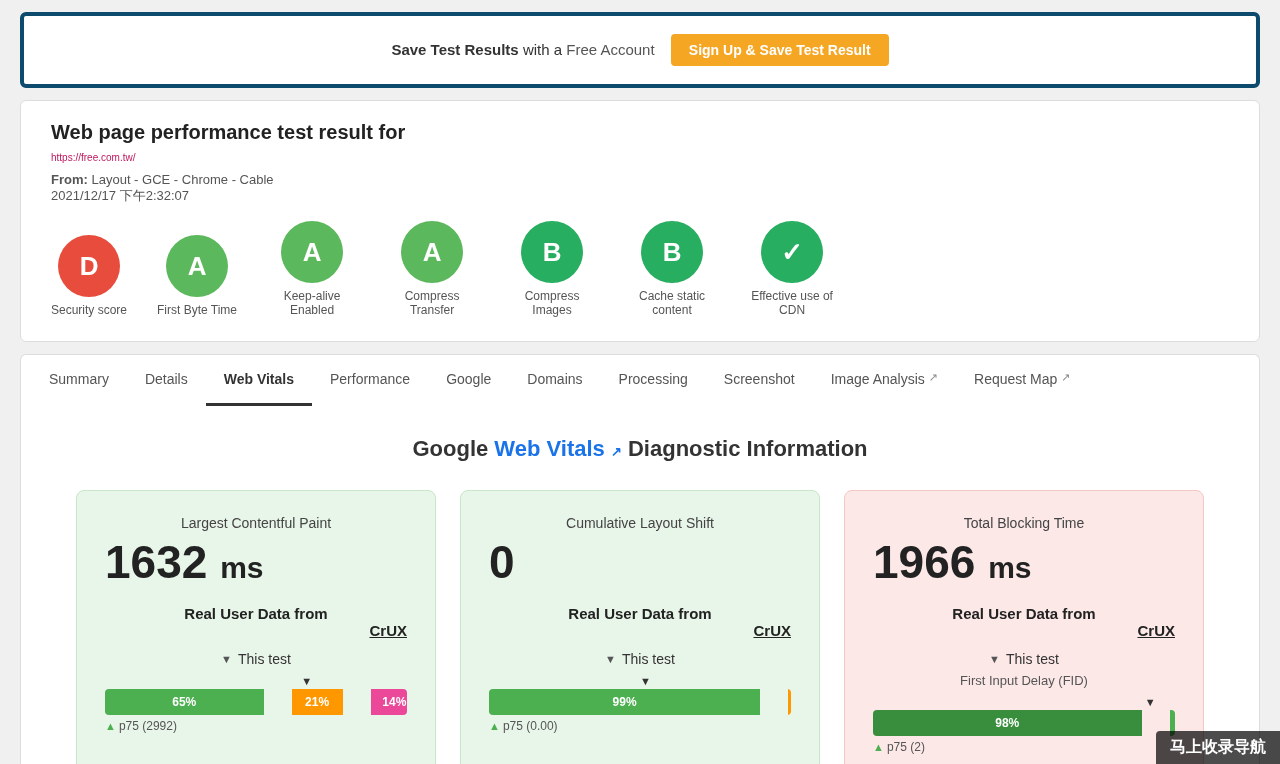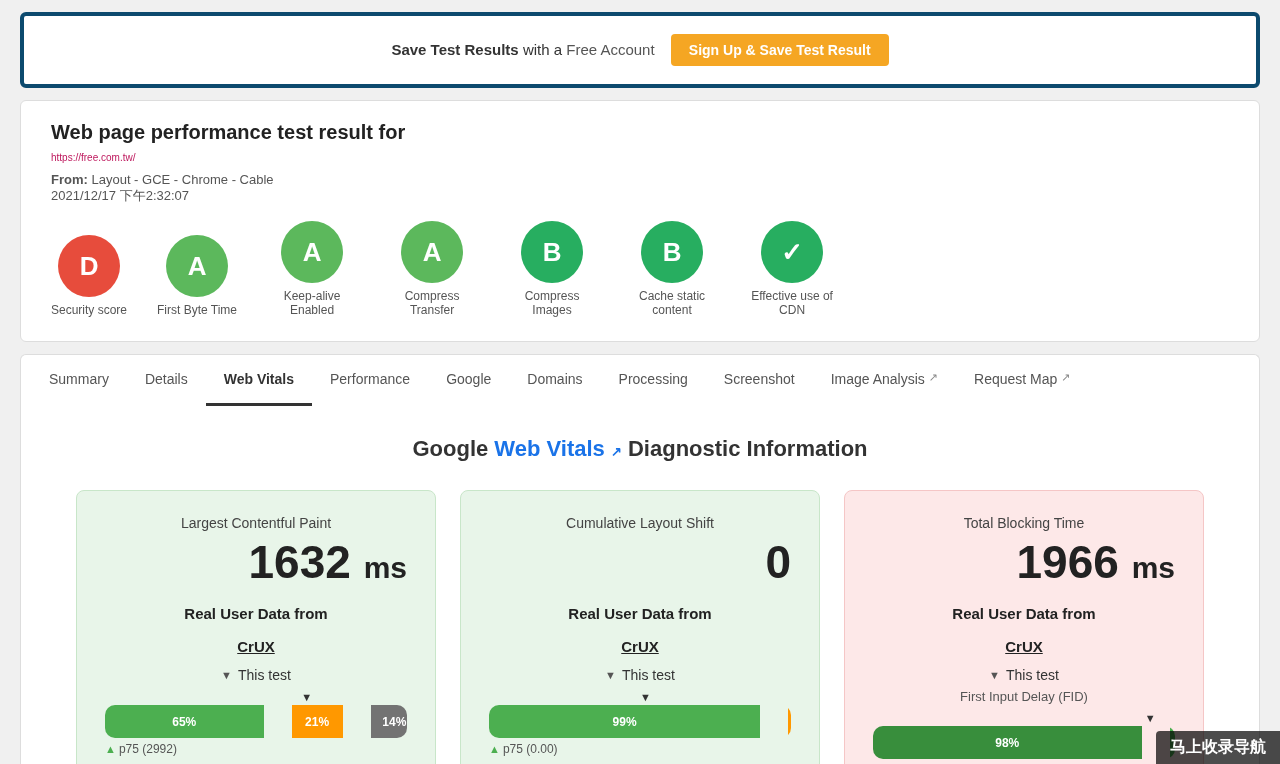--- a/index.html
+++ b/index.html
@@ -164,40 +164,40 @@
     .vital-card.green-bg { background: #e8f5e9; border: 1px solid #c8e6c9; }
     .vital-card.red-bg { background: #fde8e8; border: 1px solid #f5c6c6; }
 
     .vital-card-title {
       text-align: center;
       font-size: 14px;
       color: #444;
       margin-bottom: 8px;
     }
     .vital-card-value {
-      text-align: right;
+      text-align: left;
       font-size: 46px;
       font-weight: bold;
       color: #222;
       margin-bottom: 20px;
       line-height: 1;
     }
     .vital-card-value .unit {
       font-size: 30px;
     }
 
     .real-user-label {
       text-align: center;
       font-weight: bold;
       font-size: 15px;
       color: #222;
-      margin-bottom: 16px;
+      margin-bottom: 0;
     }
     .crux-label {
-      text-align: center;
+      text-align: right;
       font-weight: bold;
       font-size: 15px;
       color: #222;
       text-decoration: underline;
       margin-bottom: 12px;
     }
 
     .this-test-row {
       display: flex;
       align-items: center;
@@ -216,30 +216,30 @@
       margin-bottom: 8px;
     }
 
     
     .bar-container {
       width: 100%;
       margin-top: 8px;
     }
     .bar-row {
       display: flex;
-      height: 33px;
-      border-radius: 10px;
+      height: 26px;
+      border-radius: 4px;
       overflow: hidden;
       width: 100%;
       gap: 28px;
     }
     .bar-seg { display: flex; align-items: center; justify-content: center; font-size: 12px; color: #fff; font-weight: bold; }
     .bar-seg.green-seg { background: #4caf50; }
     .bar-seg.orange-seg { background: #ff9800; }
-    .bar-seg.red-seg { background: #737373; padding-left: 11px; }
+    .bar-seg.red-seg { background: #ec4899; padding-left: 11px; }
     .bar-seg.green-dark { background: #388e3c; }
 
     .p75-label {
       font-size: 12px;
       color: #555;
       margin-top: 4px;
       display: flex;
       align-items: center;
       gap: 3px;
     }

